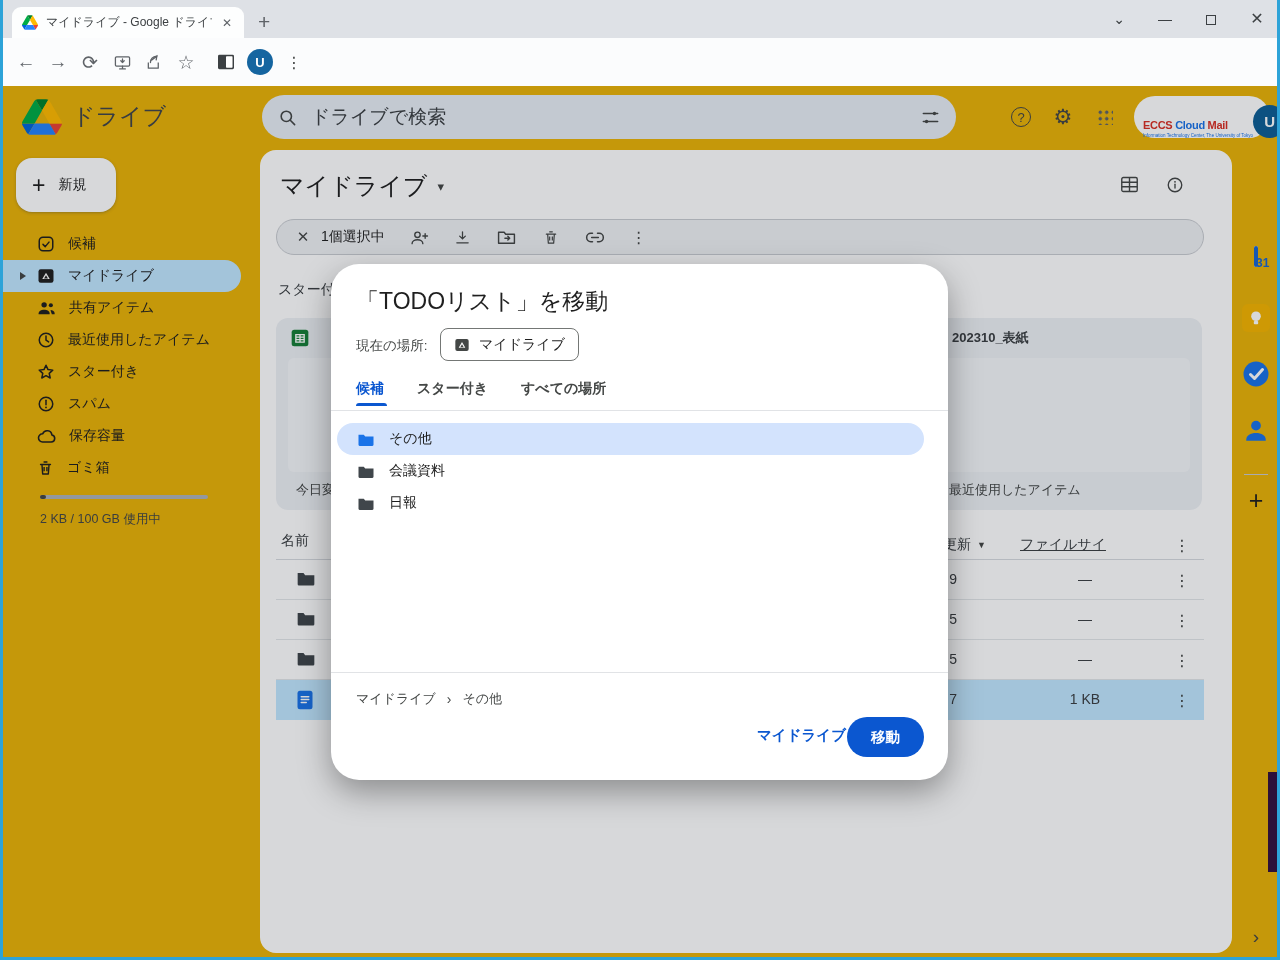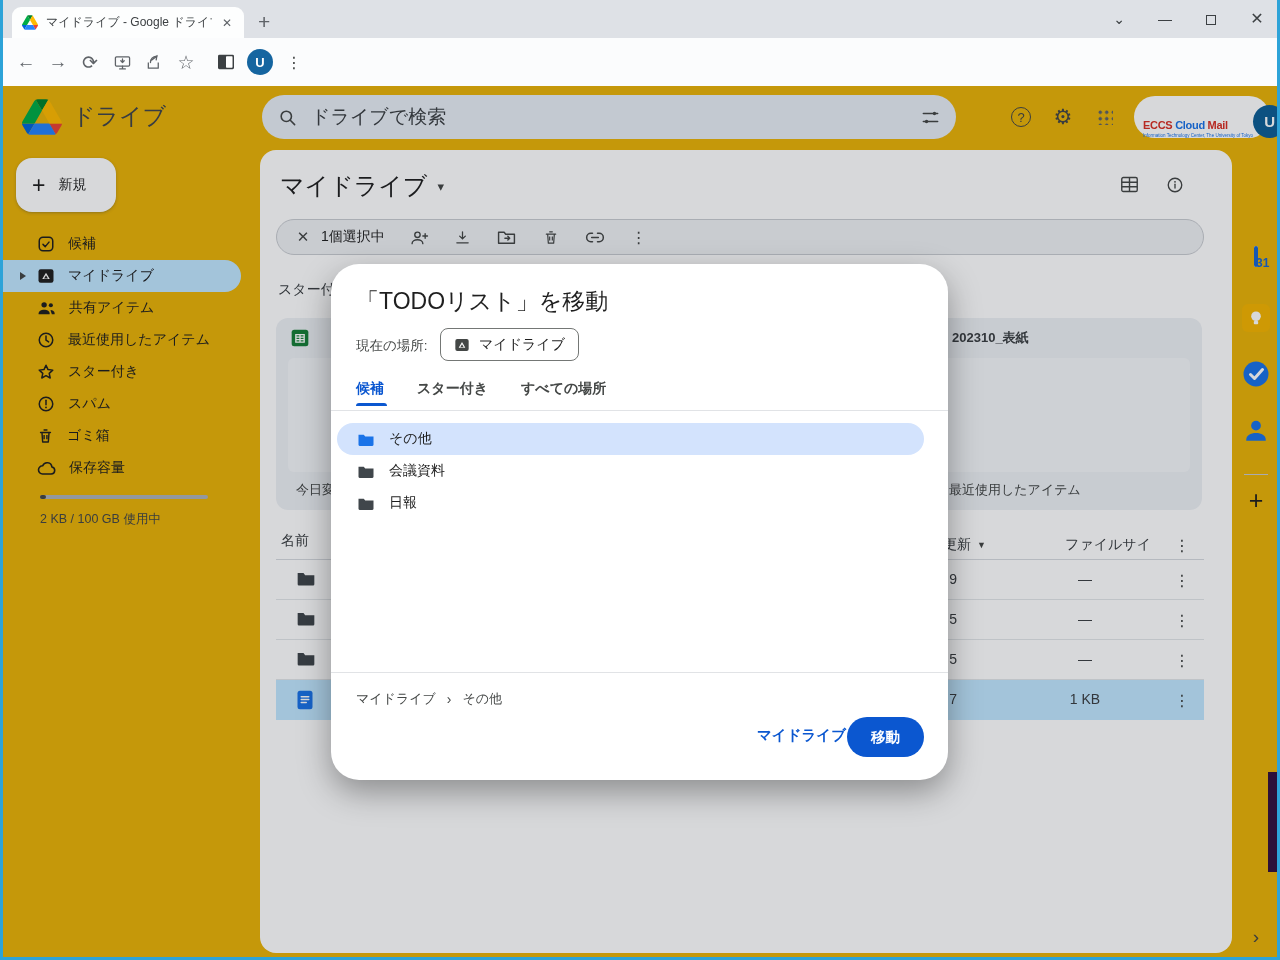--- a/index.html
+++ b/index.html
@@ -85,21 +85,21 @@
   .card .ccap{position:absolute;left:20px;top:163px;font-size:13px;color:#444746;white-space:nowrap;}
   .card1{left:16px;} .card2{left:330px;} .card3{left:644px;}
   .card3 .ctitle{padding-left:34px;}
   .card3 .ccap{left:45px;}
 
   .thead{position:absolute;left:16px;top:382px;width:928px;height:28px;border-bottom:1px solid #d7dbdf;
     font-size:14px;color:#3c4043;}
   .th-name{position:absolute;left:5px;top:0;}
   .th-mod{position:absolute;left:667px;top:4px;}
   .th-mod .sort{font-size:9px;color:#444746;margin-left:6px;vertical-align:1px;}
-  .th-size{position:absolute;left:789px;top:4px;}
+  .th-size{position:absolute;left:744px;top:4px;text-decoration:underline;}
   .th-kebab{position:absolute;left:898px;top:4px;}
   .frow{position:absolute;left:16px;width:928px;height:40px;border-bottom:1px solid #e3e6e9;}
   .frow .fic{position:absolute;left:20px;top:10px;}
   .frow .fmod{position:absolute;left:600px;top:11px;width:81px;text-align:right;font-size:14px;color:#3c4043;}
   .frow .fsize{position:absolute;left:774px;top:11px;width:70px;text-align:center;font-size:14px;color:#3c4043;}
   .frow .fk{position:absolute;left:898px;top:11px;}
   .frow.sel{background:#c2e7ff;border-bottom-color:#c2e7ff;}
 
   
   .rstrip{position:absolute;right:0;top:64px;width:48px;bottom:0;}
@@ -308,34 +308,34 @@
             <svg width="18" height="18" viewBox="0 0 24 24" fill="none" stroke="#1f1f1f" stroke-width="2">
               <circle cx="12" cy="12" r="9"></circle>
               <path d="M12 7v6" stroke-linecap="round"></path>
               <circle cx="12" cy="16.5" r="1.2" fill="#1f1f1f" stroke="none"></circle>
             </svg>
           </span>
         <span class="lbl">スパム</span>
       </div>
       <div class="nav-item">
         <span>
+            <svg width="19" height="15" viewBox="0 0 24 18" fill="none" stroke="#1f1f1f" stroke-width="2">
+              <path d="M7 16h11a4.5 4.5 0 0 0 .8-8.9A6 6 0 0 0 7.2 5.6 4.8 4.8 0 0 0 7 16z" stroke-linejoin="round"></path>
+            </svg>
+          </span>
+        <span class="lbl">保存容量</span>
+      </div>
+      <div class="nav-item">
+        <span>
             <svg width="17" height="18" viewBox="0 0 24 24" fill="none" stroke="#1f1f1f" stroke-width="2">
               <path d="M5 7h14M10 3.5h4M7 7l1 13.5h8L17 7" stroke-linecap="round" stroke-linejoin="round"></path>
               <path d="M10 10.5v6M14 10.5v6"></path>
             </svg>
           </span>
         <span class="lbl">ゴミ箱</span>
-      </div>
-      <div class="nav-item">
-        <span>
-            <svg width="19" height="15" viewBox="0 0 24 18" fill="none" stroke="#1f1f1f" stroke-width="2">
-              <path d="M7 16h11a4.5 4.5 0 0 0 .8-8.9A6 6 0 0 0 7.2 5.6 4.8 4.8 0 0 0 7 16z" stroke-linejoin="round"></path>
-            </svg>
-          </span>
-        <span class="lbl">保存容量</span>
       </div>
     </div>
 
     <div class="storagebar">
         <div class="storagefill"></div>
       </div>
     <div class="storagetxt">2 KB / 100 GB 使用中</div>
 
     <div class="panel">
       <div class="ptitle">

